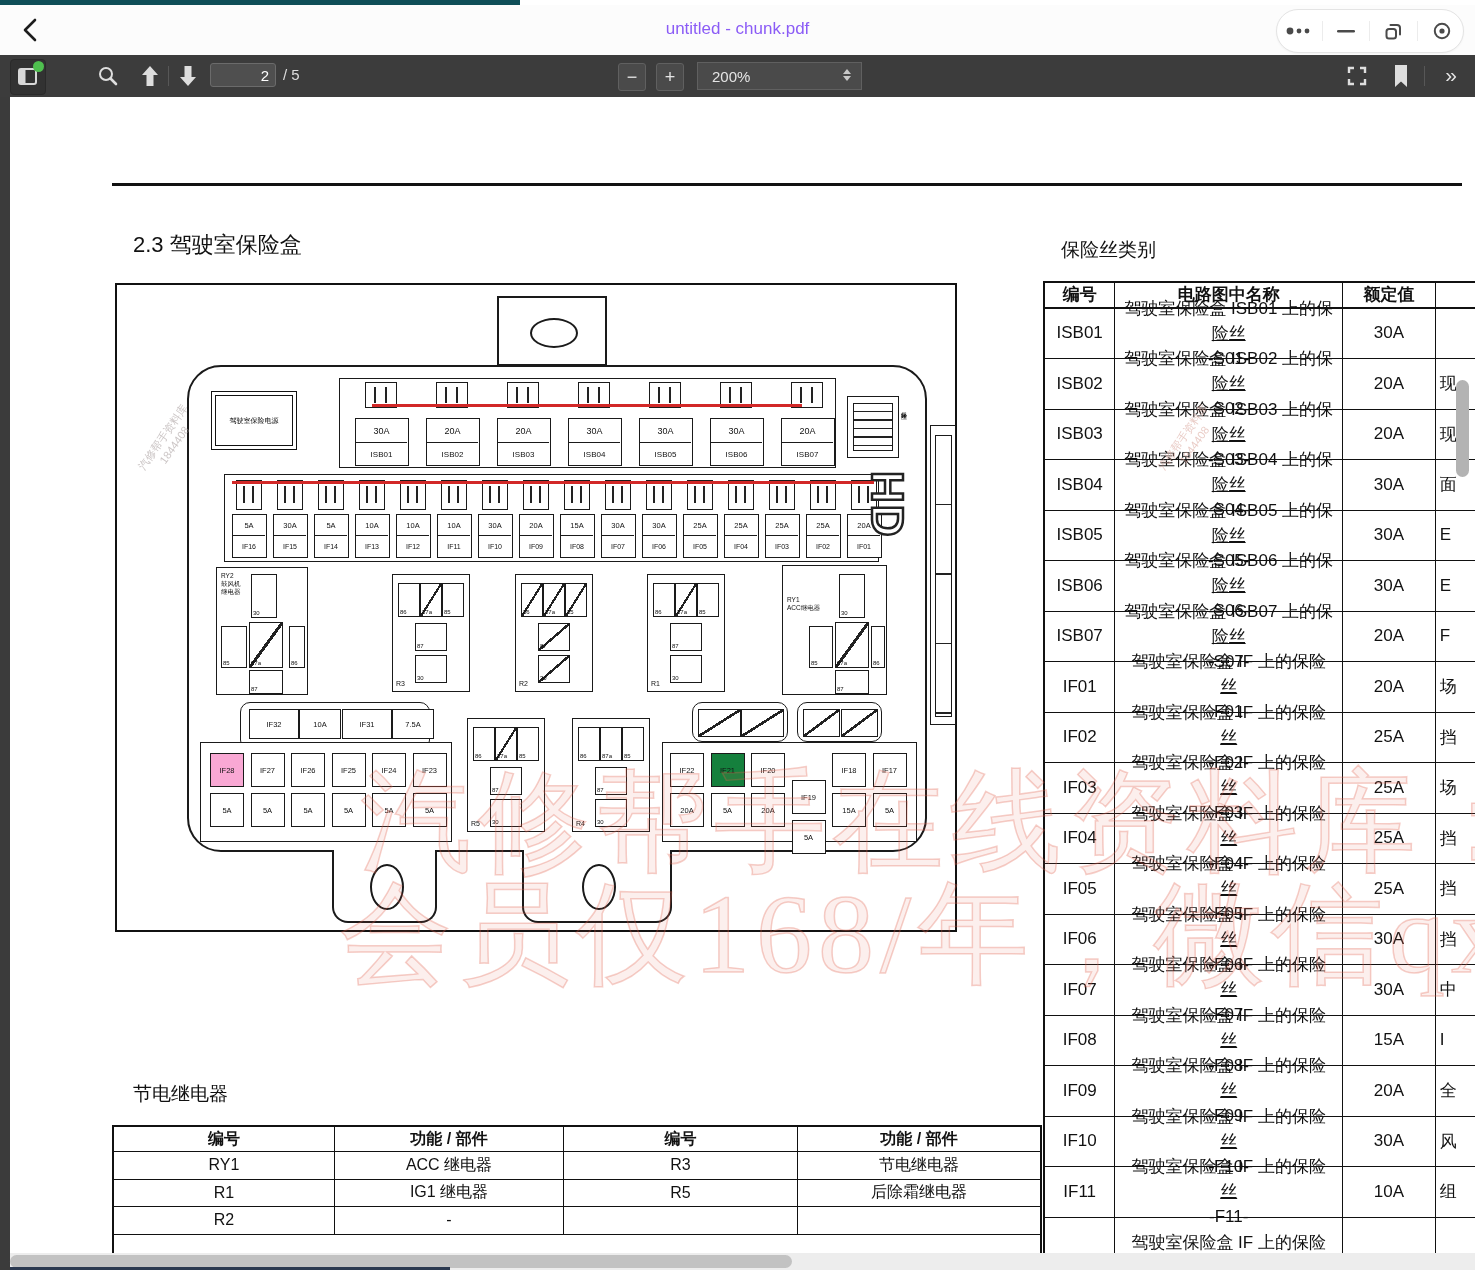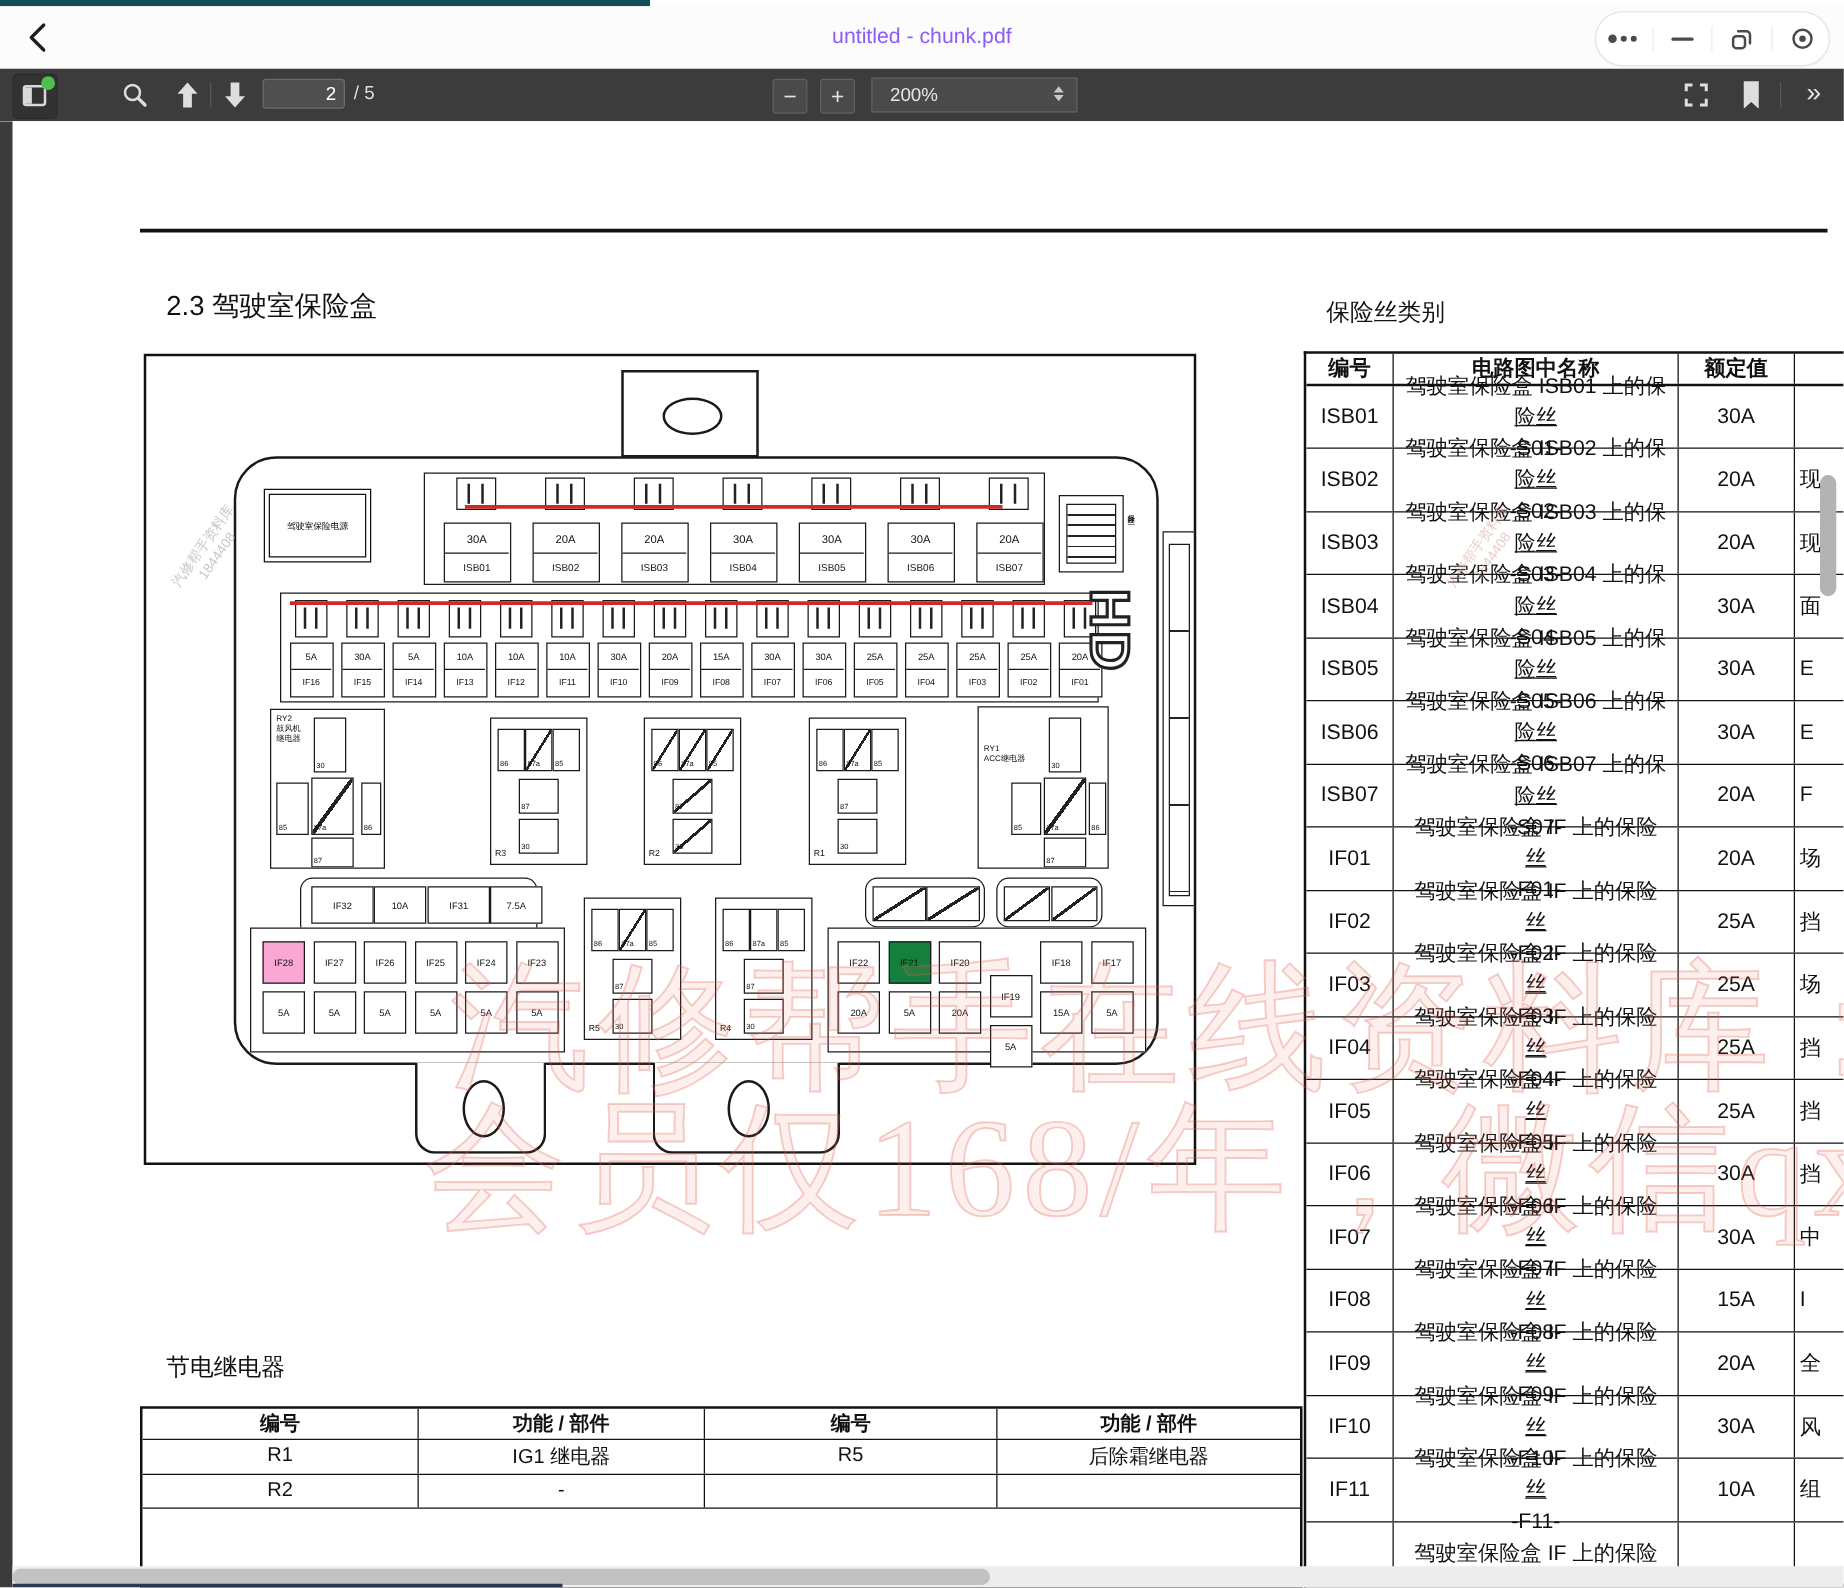--- a/index.html
+++ b/index.html
@@ -788,20 +788,26 @@
     </div>
 
   <div class="abs" id="relay-table">
       <div class="rt-row head">
         <div class="rt-c" style="width: 221px;">编号</div>
         <div class="rt-c" style="width: 229px;">功能 / 部件</div>
         <div class="rt-c" style="width: 234px;">编号</div>
         <div class="rt-c" style="width: 242px;">功能 / 部件</div>
       </div>
       <div class="rt-row">
+        <div class="rt-c" style="width: 221px;">RY1</div>
+        <div class="rt-c" style="width: 229px;">ACC 继电器</div>
+        <div class="rt-c" style="width: 234px;">R3</div>
+        <div class="rt-c" style="width: 242px;">节电继电器</div>
+      </div>
+      <div class="rt-row">
         <div class="rt-c" style="width: 221px;">R1</div>
         <div class="rt-c" style="width: 229px;">IG1 继电器</div>
         <div class="rt-c" style="width: 234px;">R5</div>
         <div class="rt-c" style="width: 242px;">后除霜继电器</div>
       </div>
       <div class="rt-row">
         <div class="rt-c" style="width: 221px;">R2</div>
         <div class="rt-c" style="width: 229px;">-</div>
         <div class="rt-c" style="width: 234px;"></div>
         <div class="rt-c" style="width: 242px;"></div>

